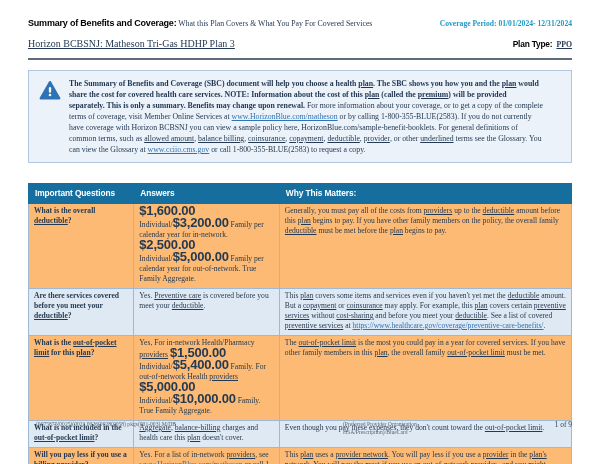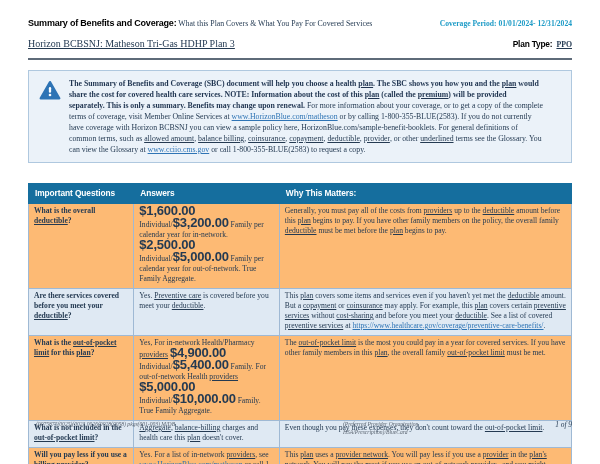--- a/index.html
+++ b/index.html
@@ -44,21 +44,21 @@
   }
   table.sbc tbody tr:nth-child(even) td { background:#DFE9F3; }
   td.q { font-weight:bold; color:#1F3450; }
   col.c1 { width:19.4%; } col.c2 { width:26.8%; } col.c3 { width:53.8%; }
   .gl { text-decoration:underline; }
   .lnk { text-decoration:underline; color:#2E74B5; }
   table.sbc b, .intro b { font-family:"Liberation Sans", sans-serif; font-size:13px; letter-spacing:-0.2px; }
   .intro b { font-family:"Liberation Serif", serif; font-size:7.8px; letter-spacing:0; }
 
   
-  .footer { position:absolute; left:8px; right:0; top:419px; height:30px; font-size:5.6px; color:#5A6470;font-style:italic; }
+  .footer { position:absolute; left:8px; right:0; top:419px; height:30px; font-size:5.6px; color:#5A6470; }
   .f-code { position:absolute; left:28px; top:2px; }
   .f-org  { position:absolute; left:335px; top:2px; line-height:7.5px; }
   .f-page { position:absolute; right:28px; top:1px; font-size:7.4px; color:#243A52; }
 </style>
 </head>
 <body>
 
 <div class="page">
   <div class="inner">
 
@@ -112,21 +112,21 @@
 
   <tr>
     <td class="q">Are there services covered before you meet your <span class="gl">deductible</span>?</td>
     <td class="a">Yes. <span class="gl">Preventive care</span> is covered before you meet your <span class="gl">deductible</span>.</td>
     <td class="w">This <span class="gl">plan</span> covers some items and services even if you haven't yet met the <span class="gl">deductible</span> amount. But a <span class="gl">copayment</span> or <span class="gl">coinsurance</span> may apply. For example, this <span class="gl">plan</span> covers certain <span class="gl">preventive services</span> without <span class="gl">cost-sharing</span> and before you meet your <span class="gl">deductible</span>. See a list of covered <span class="gl">preventive services</span> at <span class="lnk">https://www.healthcare.gov/coverage/preventive-care-benefits/</span>.</td>
   </tr>
 
 
   <tr>
     <td class="q">What is the <span class="gl">out-of-pocket limit</span> for this <span class="gl">plan</span>?</td>
-    <td class="a">Yes, For in-network Health/Pharmacy <span class="gl">providers</span> <b>$4,900.00</b> Individual/<b>$5,400.00</b> Family. For out-of-network Health <span class="gl">providers</span> <b>$5,000.00</b> Individual/<b>$10,000.00</b> Family. True Family Aggregate.</td>
+    <td class="a">Yes, For in-network Health/Pharmacy <span class="gl">providers</span> <b>$1,500.00</b> Individual/<b>$5,400.00</b> Family. For out-of-network Health <span class="gl">providers</span> <b>$5,000.00</b> Individual/<b>$10,000.00</b> Family. True Family Aggregate.</td>
     <td class="w">The <span class="gl">out-of-pocket limit</span> is the most you could pay in a year for covered services. If you have other family members in this <span class="gl">plan</span>, the overall family <span class="gl">out-of-pocket limit</span> must be met.</td>
   </tr>
 
   <tr>
     <td class="q">What is not included in the <span class="gl">out-of-pocket limit</span>?</td>
     <td class="a"><span class="gl">Aggregate</span>, <span class="gl">balance-billing</span> charges and health care this <span class="gl">plan</span> doesn't cover.</td>
     <td class="w">Even though you pay these expenses, they don't count toward the <span class="gl">out-of-pocket limit</span>.</td>
   </tr>
 
   <tr>

